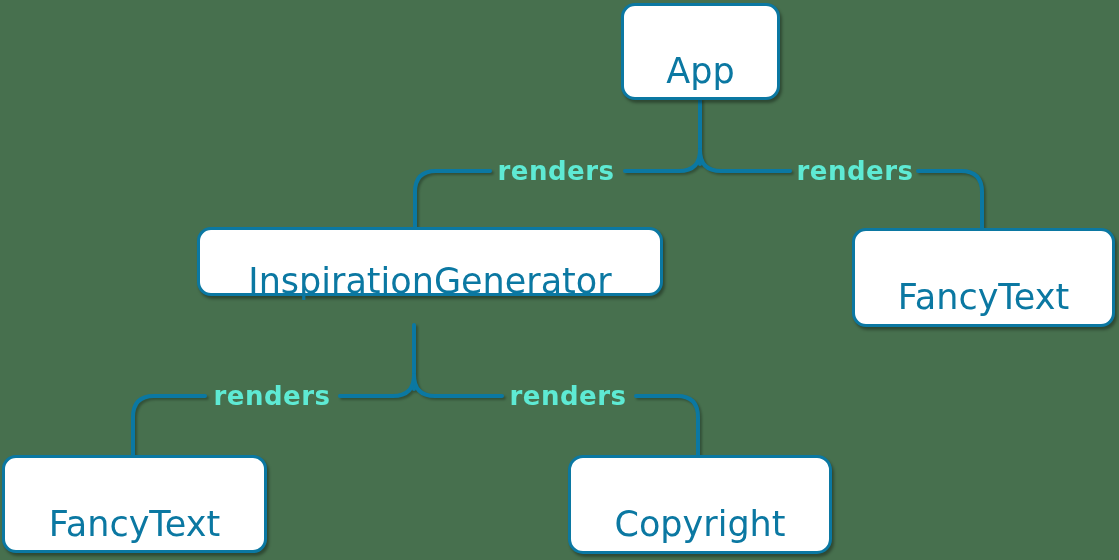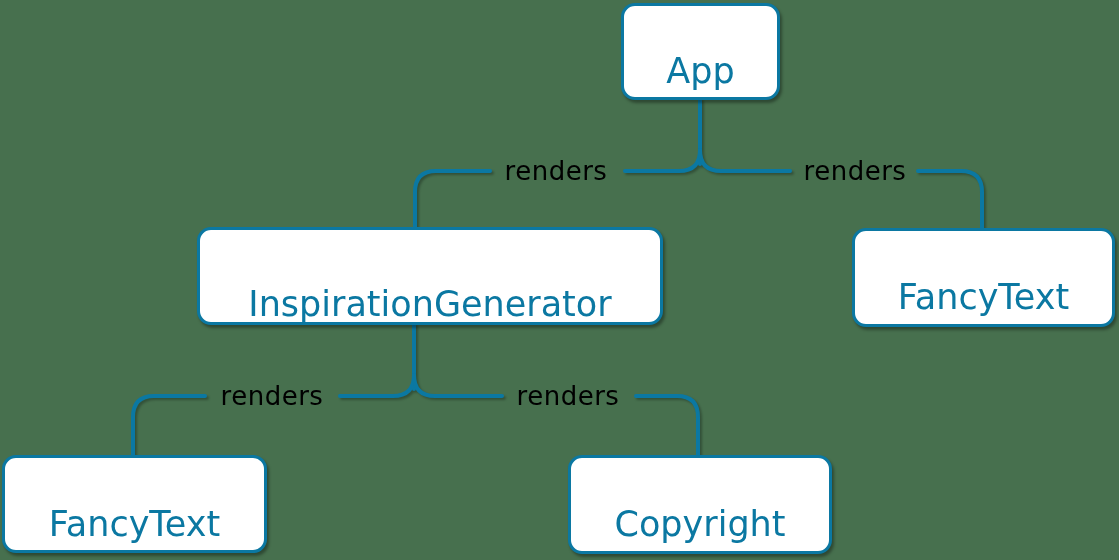--- a/index.html
+++ b/index.html
@@ -43,34 +43,34 @@
   .node-label {
     color: #0b78a2;
     font-size: 35px;
     line-height: 1;
     white-space: nowrap;
     margin-top: 40px;
   }
   .edge-label {
     position: absolute;
     transform: translate(-50%, -50%);
-    color: #000000;
+    color: #5eead4;
     font-size: 26px;
-    font-weight: normal;
+    font-weight: bold;
     line-height: 1;
     white-space: nowrap;
     letter-spacing: 0.5px;
     text-align: right;
   }
   
   .node-app               { left: 621px; top: 3px;   width: 159px; height: 97px; }
-  .node-inspiration       { left: 197px; top: 227px; width: 466px; height: 98px; align-items: flex-end; }
+  .node-inspiration       { left: 197px; top: 227px; width: 466px; height: 69px; }
   .node-fancy-text-top    { left: 852px; top: 228px; width: 263px; height: 99px; }
   .node-fancy-text-bottom { left: 2px;   top: 455px; width: 265px; height: 98px; }
-  .node-copyright         { left: 568px; top: 455px; width: 264px; height: 99px; }
+  .node-copyright         { left: 568px; top: 455px; width: 264px; height: 99px; border-radius: 15px; }
   
   .edge-label-top-left     { left: 556px; top: 171px; }
   .edge-label-top-right    { left: 855px; top: 171px; }
   .edge-label-bottom-left  { left: 272px; top: 396px; }
   .edge-label-bottom-right { left: 568px; top: 396px; }
 </style>
 </head>
 <body>
 
 <div class="canvas">

